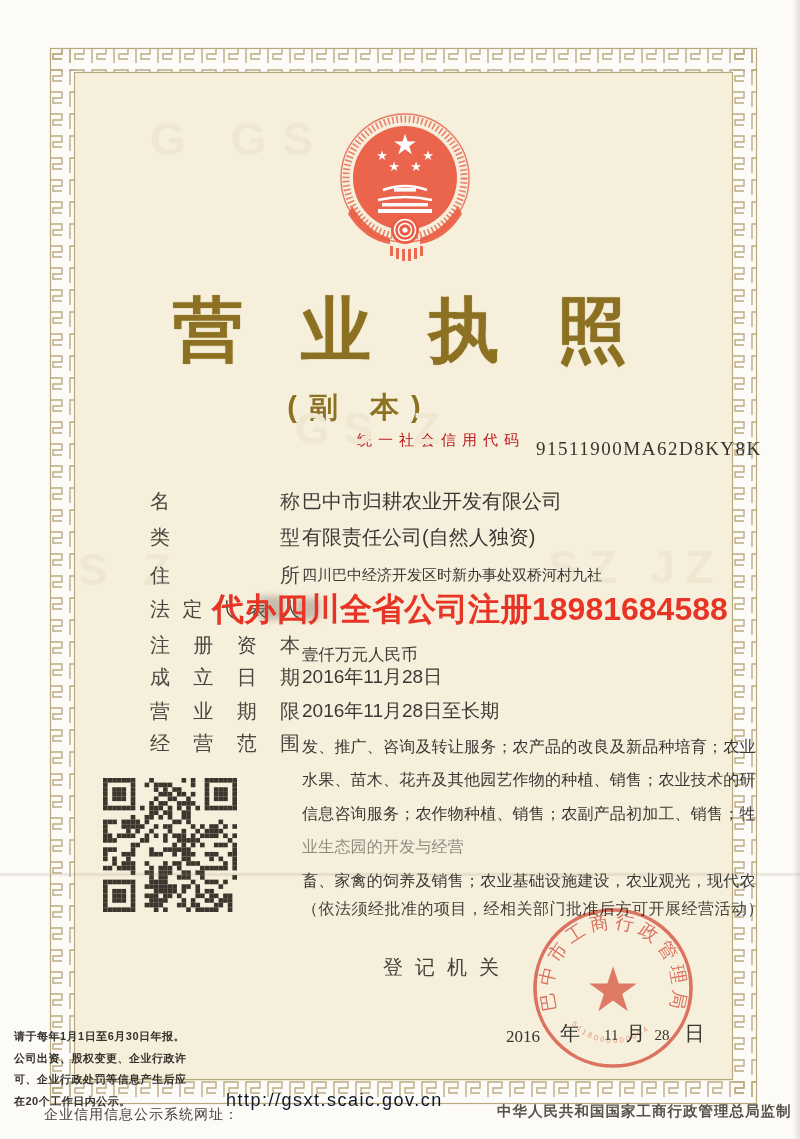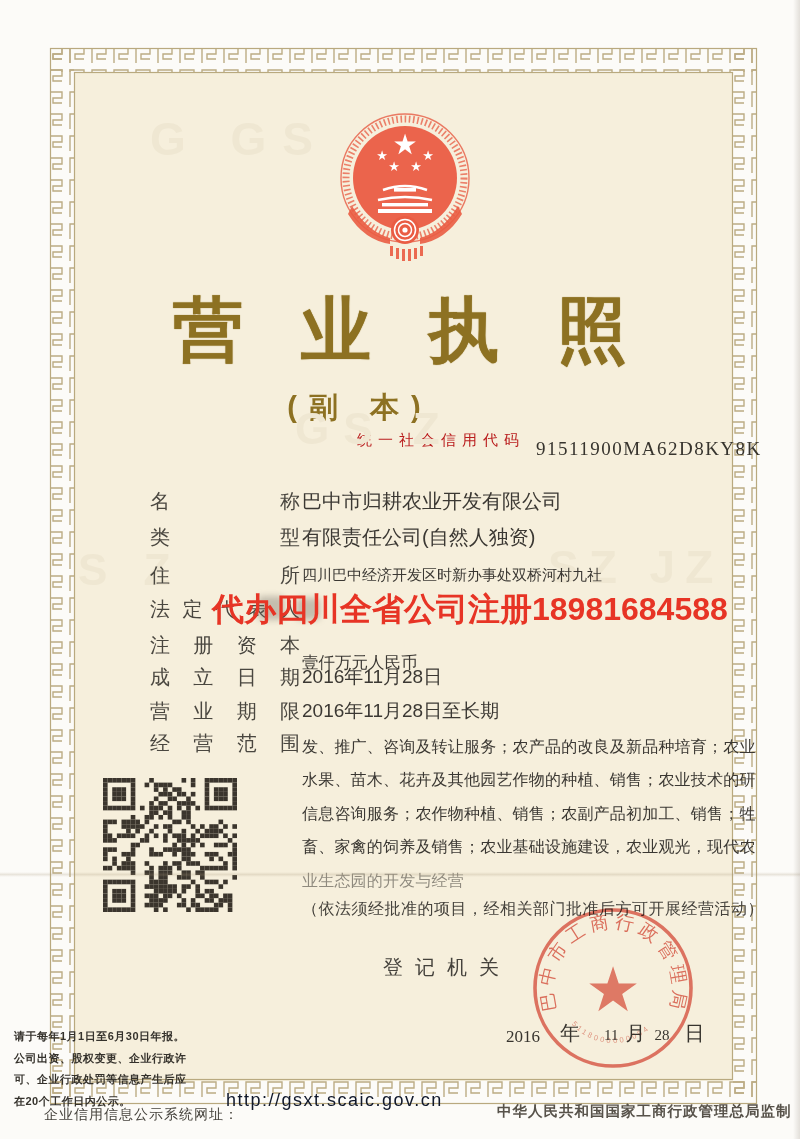--- a/index.html
+++ b/index.html
@@ -149,21 +149,21 @@
       </div>
     <div class="fvalue" style="font-size:20px"></div>
   </div>
   <div class="frow" style="top:146px">
     <div class="flabel jl">
         <span>注</span>
         <span>册</span>
         <span>资</span>
         <span>本</span>
       </div>
-    <div class="fvalue" style="font-size:16.5px;top:20px">壹仟万元人民币</div>
+    <div class="fvalue" style="font-size:16.5px;top:12px">壹仟万元人民币</div>
   </div>
   <div class="frow" style="top:178px">
     <div class="flabel jl">
         <span>成</span>
         <span>立</span>
         <span>日</span>
         <span>期</span>
       </div>
     <div class="fvalue" style="font-size:19px">2016年11月28日</div>
   </div>
@@ -180,22 +180,22 @@
     <div class="flabel jl">
         <span>经</span>
         <span>营</span>
         <span>范</span>
         <span>围</span>
       </div>
     <div class="fvalue">
       <div class="scope-line">发、推广、咨询及转让服务；农产品的改良及新品种培育；农业</div>
       <div class="scope-line">水果、苗木、花卉及其他园艺作物的种植、销售；农业技术的研</div>
       <div class="scope-line">信息咨询服务；农作物种植、销售；农副产品初加工、销售；牲</div>
+      <div class="scope-line fade">业生态园的开发与经营</div>
       <div class="scope-line">畜、家禽的饲养及销售；农业基础设施建设，农业观光，现代农</div>
-      <div class="scope-line fade">业生态园的开发与经营</div>
       <div class="scope-note">（依法须经批准的项目，经相关部门批准后方可开展经营活动）</div>
     </div>
   </div>
 </div>
 
 <div class="abs blob" style="left:258px;top:596px;width:26px;height:24px;"></div>
 <div class="abs blob" style="left:296px;top:598px;width:24px;height:22px;"></div>
 
 <div class="abs red-watermark">代办四川全省公司注册18981684588</div>
 

